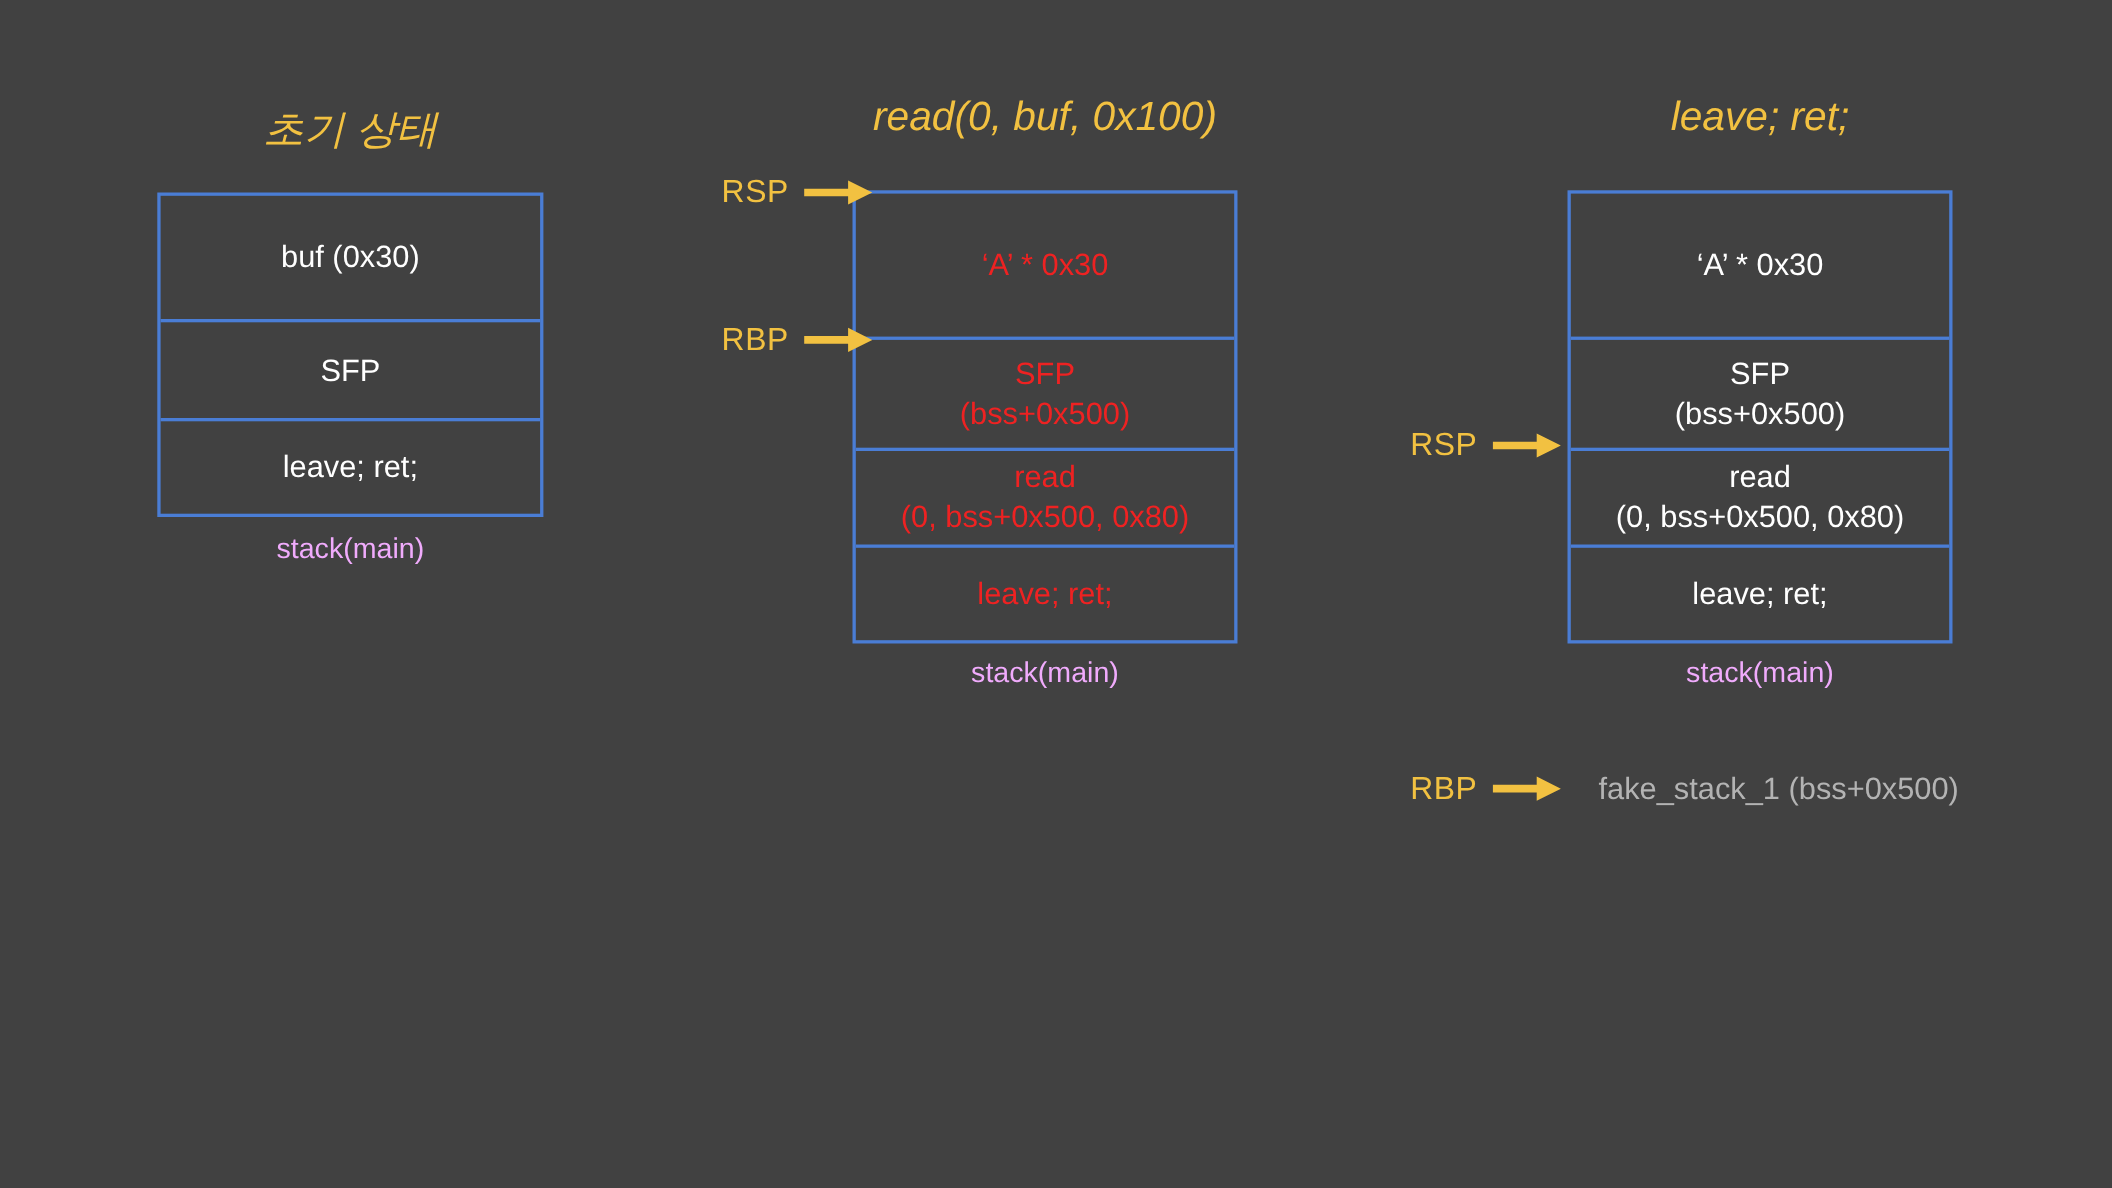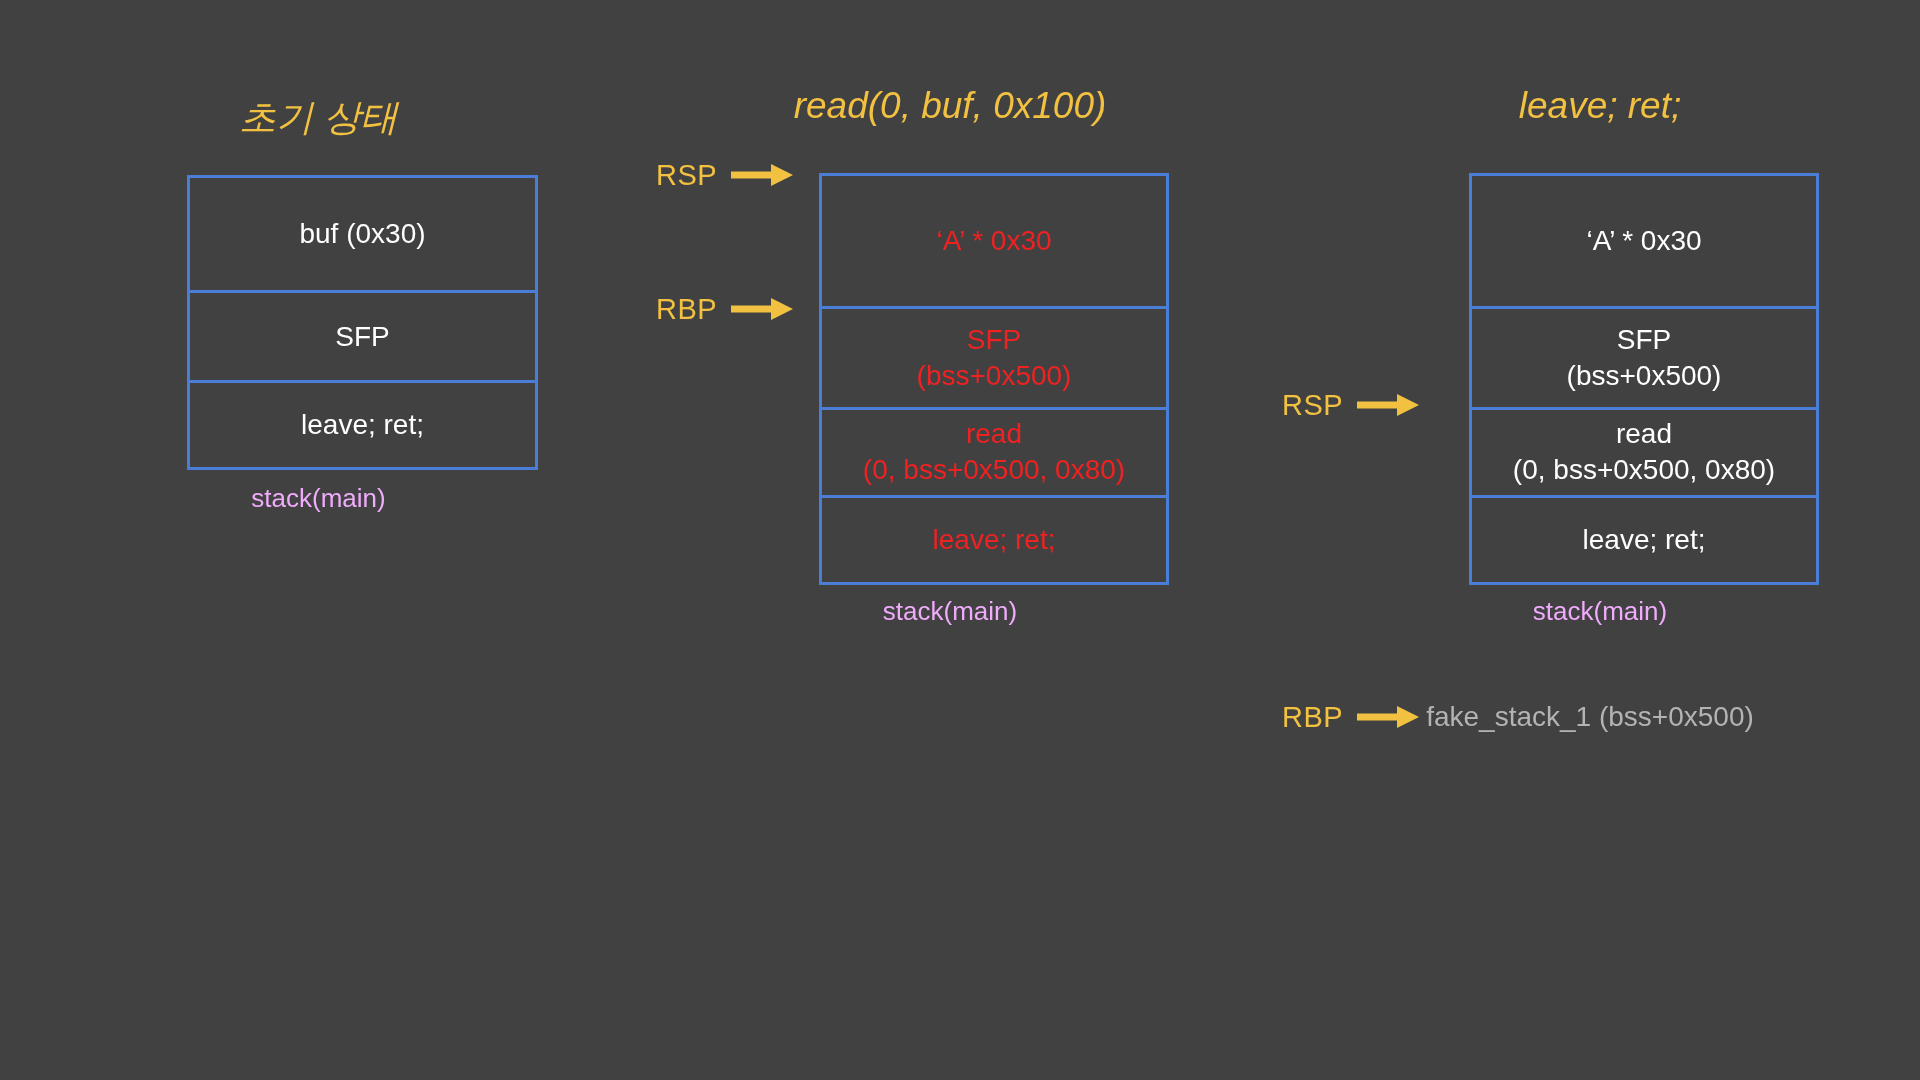--- a/index.html
+++ b/index.html
@@ -40,21 +40,20 @@
     font-style: italic;
   }
 
   .stack-box {
     position: absolute;
     box-sizing: border-box;
     border: 3px solid #4A7DD5;
     background: #414141;
     display: flex;
     flex-direction: column;
-    margin-left: 44px;
   }
 
   .stack-row {
     box-sizing: border-box;
     border-bottom: 3px solid #4A7DD5;
     display: flex;
     flex-direction: column;
     align-items: center;
     justify-content: center;
     text-align: center;
@@ -99,21 +98,21 @@
   }
   .reg-arrow {
     display: inline-block;
     margin-left: 14px;
     line-height: 0;
   }
   .reg-target {
     color: #B3B3B3;
     font-size: 28px;
     line-height: 34px;
-    margin-left: 7px;
+    margin-left: 34px;
     white-space: nowrap;
   }
 </style>
 </head>
 <body>
 
 <div class="stage">
 
   <div class="diagram" style="left:143px; top:100px; width:351px;">
 

